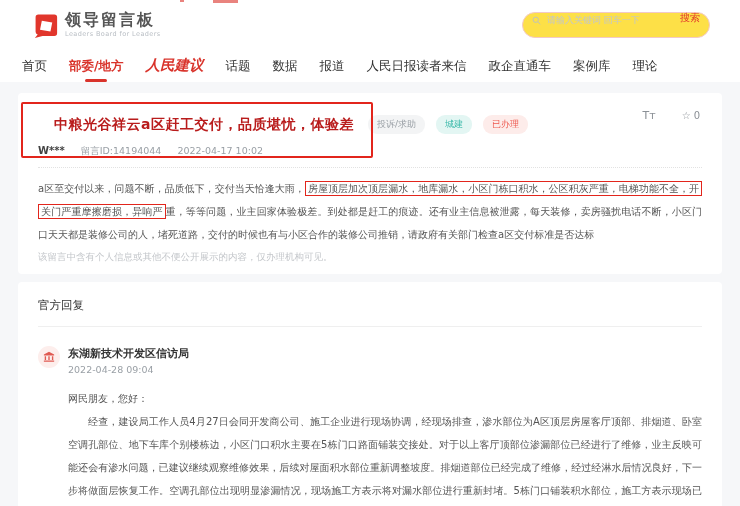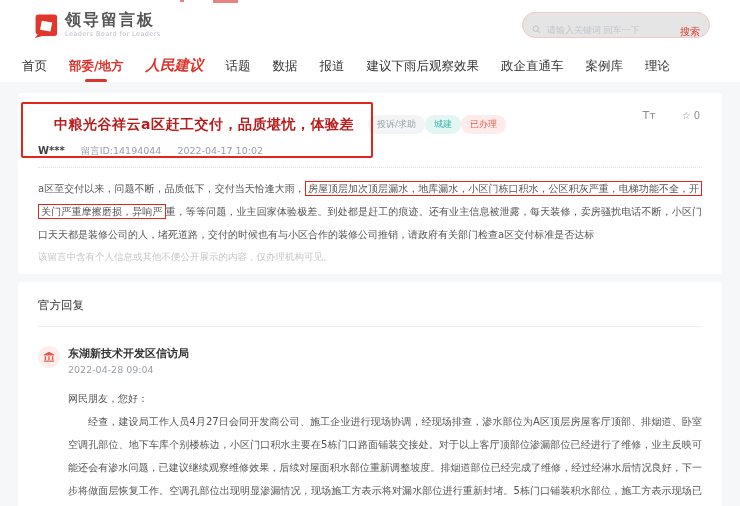--- a/index.html
+++ b/index.html
@@ -9,22 +9,22 @@
 
   
   .header { background:#fff; height:82px; position:relative; }
   .top-mark1 { position:absolute; left:180px; top:0; width:4px; height:2px; background:#e9837e; }
   .top-mark2 { position:absolute; left:213px; top:0; width:25px; height:3px; background:#e9837e; }
   .logo-wrap { position:absolute; left:33px; top:11px; display:flex; align-items:flex-end; }
   .logo-icon { width:26px; height:25px; margin-right:6px; }
   .logo-text .cn { font-size:16px; font-weight:bold; color:#555; letter-spacing:2px; line-height:17px; }
   .logo-text .en { font-size:6.5px; color:#b9bec4; letter-spacing:.4px; margin-top:2px; }
   .search { position:absolute; right:30px; top:12px; width:188px; height:23px;
-    border:1px solid #f3c9c6; border-radius:13px; display:flex; align-items:flex-start;
-    padding:12px 9px; background:#e5e5e5; }
+    border:1px solid #f3c9c6; border-radius:13px; display:flex; align-items:flex-end;
+    padding:12px 9px; background:#fde047; }
   .search svg { width:9px; height:9px; margin-right:6px; flex:none; }
   .search input { border:0; outline:none; flex:1; font-size:9px; color:#444; min-width:0;
     font-family:inherit; background:transparent; }
   .search input::placeholder { color:#c2c6cb; }
   .search .go { font-size:10px; color:#e1362c; cursor:pointer; flex:none; }
   .nav { position:absolute; left:22px; bottom:7px; display:flex; align-items:baseline; gap:22px; }
   .nav a { text-decoration:none; font-size:12.5px; color:#333; position:relative; cursor:pointer; white-space:nowrap;margin-top:8px; }
   .nav a.active { color:#d9332b; font-weight:bold; }
   .nav a.active::after { content:""; position:absolute; left:50%; transform:translateX(-50%);
     bottom:-7px; width:22px; height:3px; border-radius:2px; background:#d9332b; }
@@ -38,21 +38,21 @@
 
   .anno-box { position:absolute; border:2px solid #e2251c; border-radius:2px;
     pointer-events:none; z-index:3; }
   .anno-title { left:3px; top:9px; width:352px; height:56px; }
 
   .target-row { margin-left:16px; }
   .target-pill { display:inline-block; background:#f4f5f6; border-radius:2px;
     font-size:9.5px; color:#666; padding:3px 7px; }
   .title-row { margin-top:9px; margin-left:16px; display:flex; align-items:center; }
   .msg-title { font-size:14px; font-weight:bold; color:#b91c1c; letter-spacing:.5px; }
-  .tags { display:flex; margin-left:14px; }
+  .tags { display:flex; gap:11px; margin-left:14px; }
   .tag { font-size:9px; padding:3px 9px; border-radius:9px; white-space:nowrap; }
   .tag.gray { background:#f3f4f5; color:#9aa0a6; }
   .tag.teal { background:#e3f6f3; color:#36b8a8; }
   .tag.red  { background:#fdecea; color:#ee5a50;font-family:Liberation Mono, monospace; }
   .utils { position:absolute; right:22px; top:16px; display:flex; align-items:center; gap:26px;
     color:#8b9096; }
   .tt { font-size:11px; letter-spacing:0; cursor:pointer; }
   .star { font-size:10px; cursor:pointer; display:flex; align-items:center; gap:3px; }
   .meta-row { margin-top:11px; display:flex; align-items:baseline; gap:16px; }
   .meta-author { font-size:10px; font-weight:bold; color:#444; }
@@ -104,21 +104,21 @@
       <span class="go">搜索</span>
     </div>
 
     <div class="nav">
       <a>首页</a>
       <a class="active">部委/地方</a>
       <a class="script">人民建议</a>
       <a>话题</a>
       <a>数据</a>
       <a>报道</a>
-      <a>建议下雨后观察效果</a>
+      <a>人民日报读者来信</a>
       <a>政企直通车</a>
       <a>案例库</a>
       <a>理论</a>
     </div>
   </div>
 
   <div class="card card1">
     <div class="anno-box anno-title"></div>
 
 

